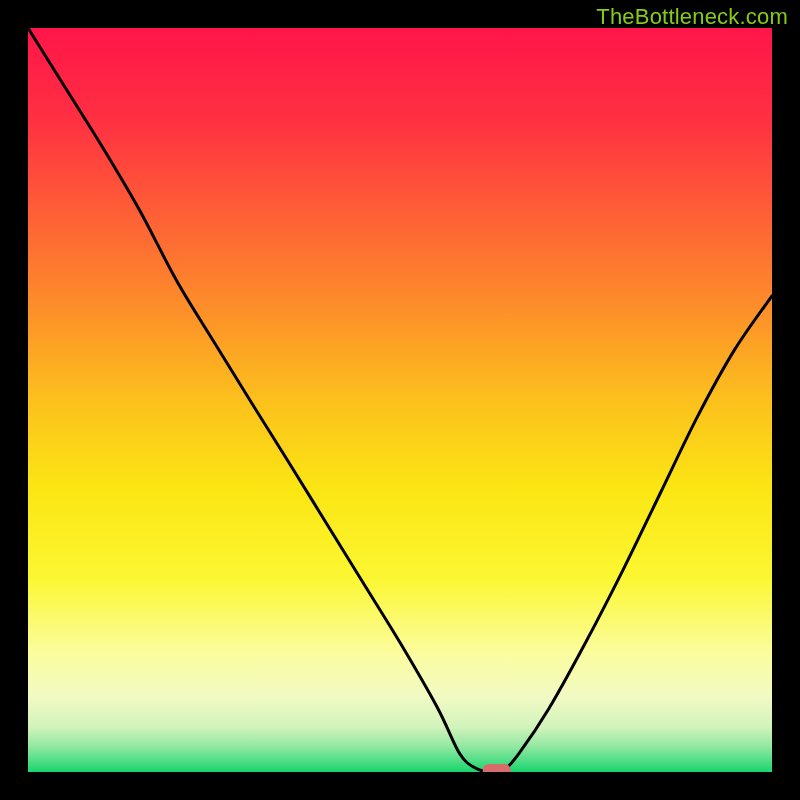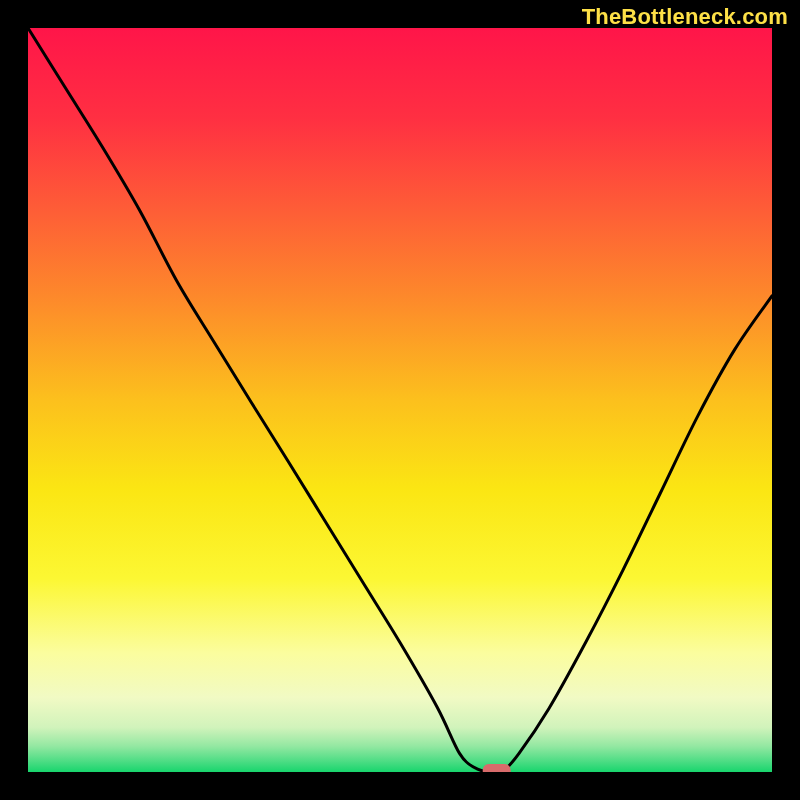--- a/index.html
+++ b/index.html
@@ -13,24 +13,24 @@
   .container {
     position: relative;
     width: 800px;
     height: 800px;
     background: #000;
   }
   .watermark {
     position: absolute;
     top: 4px;
     right: 12px;
-    color: #fde047;
+    color: #84cc16;
     font-family: Arial, Helvetica, sans-serif;
     font-size: 22px;
-    font-weight: bold;
+    font-weight: normal;
     letter-spacing: 0.2px;
     z-index: 10;
   }
   .plot {
     position: absolute;
     left: 28px;
     top: 28px;
     width: 744px;
     height: 744px;
   }

